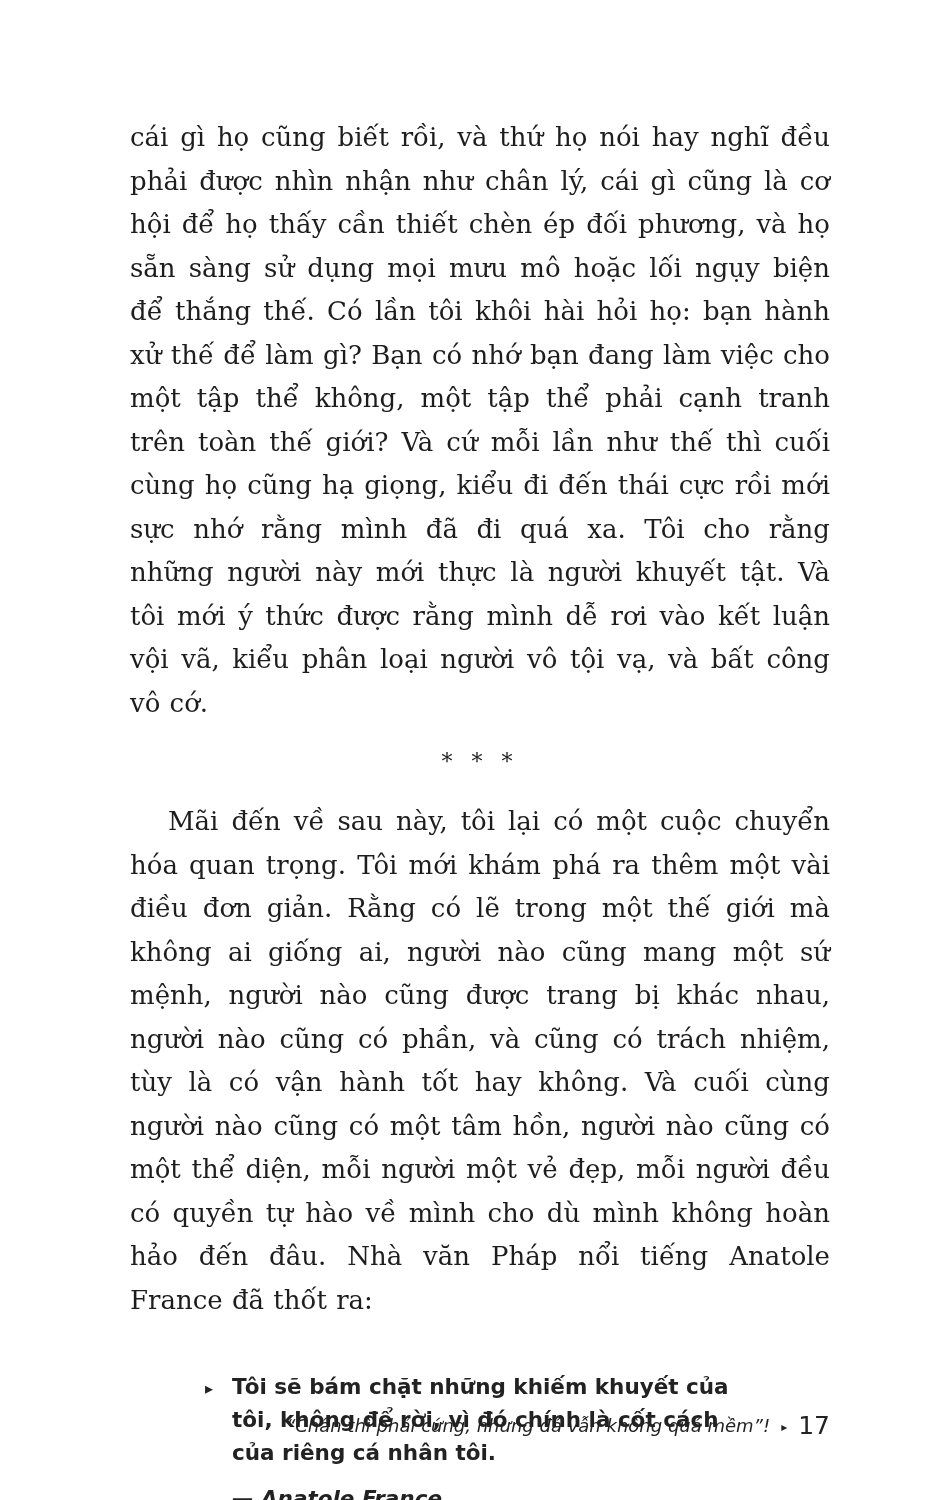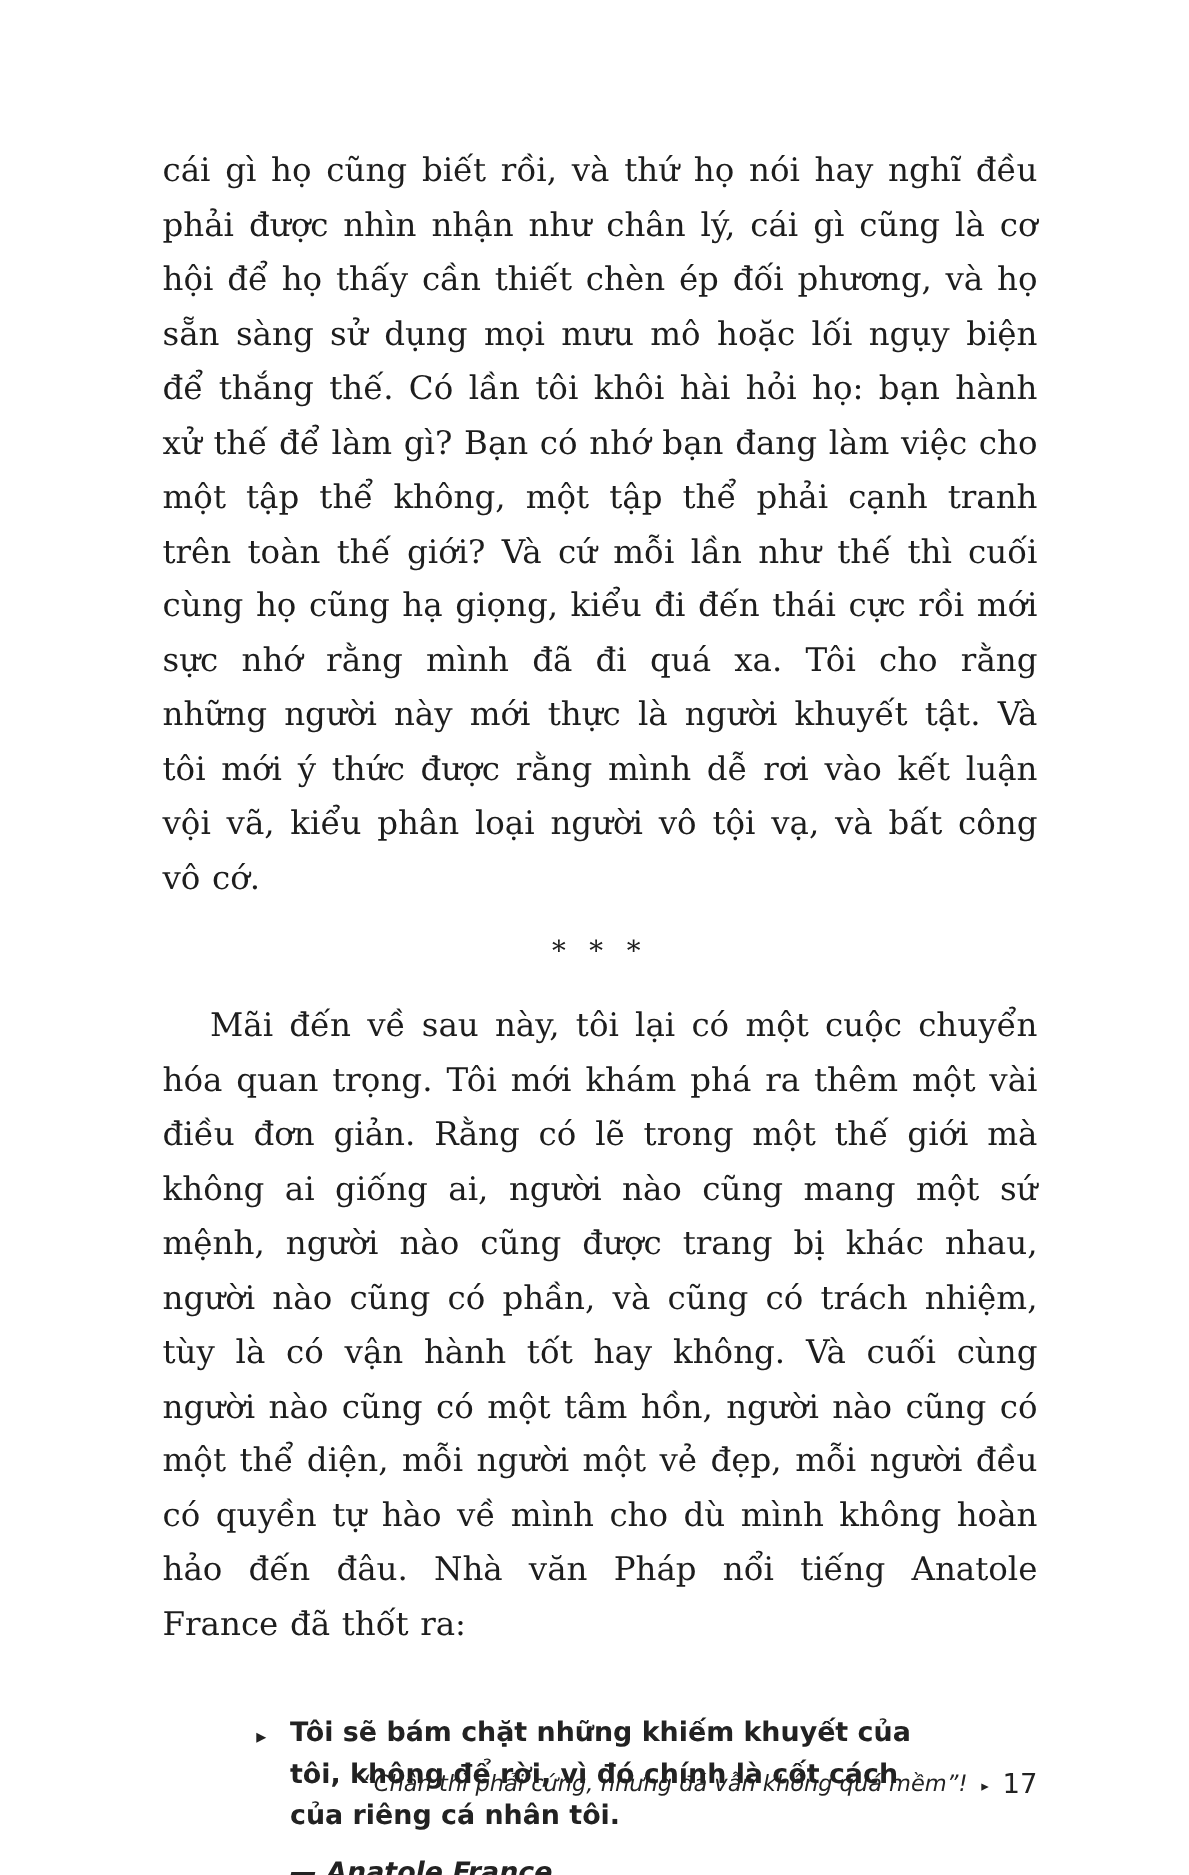--- a/index.html
+++ b/index.html
@@ -87,21 +87,21 @@
     font-size: 18px;
   }
 
   .footer-sep {
     font-size: 12px;
     position: relative;
     top: 1px;
   }
 
   .footer-page {
-    font-size: 22px;
+    font-size: 25px;
   }
 </style>
 </head>
 <body>
 
 <div class="page">
 
   <main class="content">
 
     <p class="para">cái gì họ cũng biết rồi, và thứ họ nói hay nghĩ đều phải được nhìn nhận như chân lý, cái gì cũng là cơ hội để họ thấy cần thiết chèn ép đối phương, và họ sẵn sàng sử dụng mọi mưu mô hoặc lối ngụy biện để thắng thế. Có lần tôi khôi hài hỏi họ: bạn hành xử thế để làm gì? Bạn có nhớ bạn đang làm việc cho một tập thể không, một tập thể phải cạnh tranh trên toàn thế giới? Và cứ mỗi lần như thế thì cuối cùng họ cũng hạ giọng, kiểu đi đến thái cực rồi mới sực nhớ rằng mình đã đi quá xa. Tôi cho rằng những người này mới thực là người khuyết tật. Và tôi mới ý thức được rằng mình dễ rơi vào kết luận vội vã, kiểu phân loại người vô tội vạ, và bất công vô cớ.</p>

